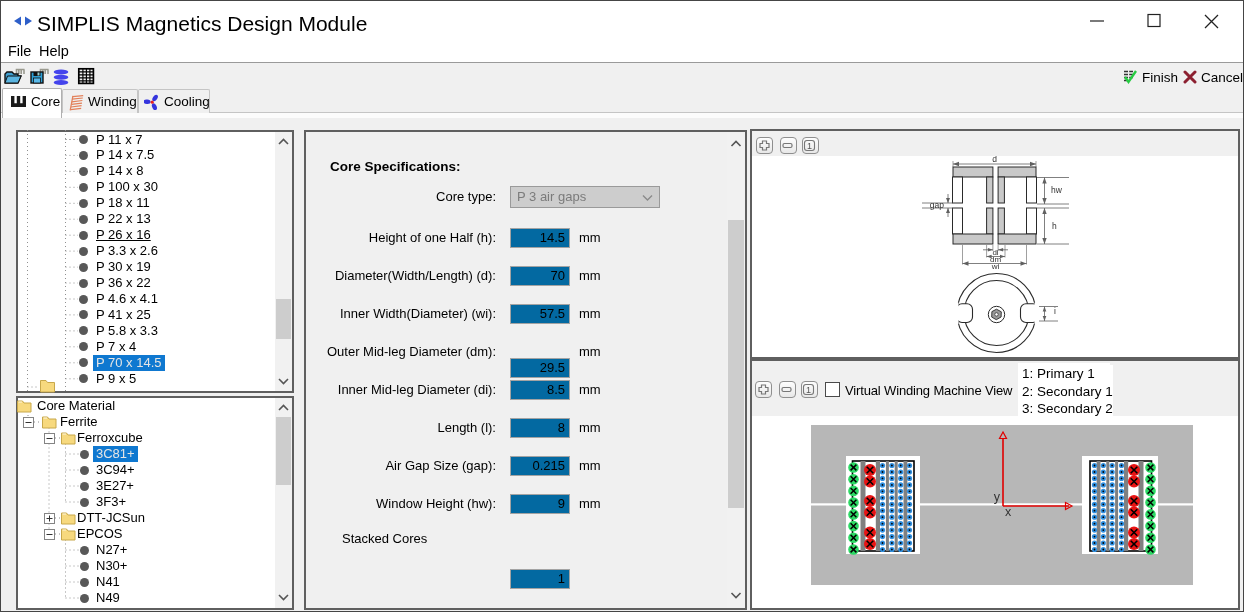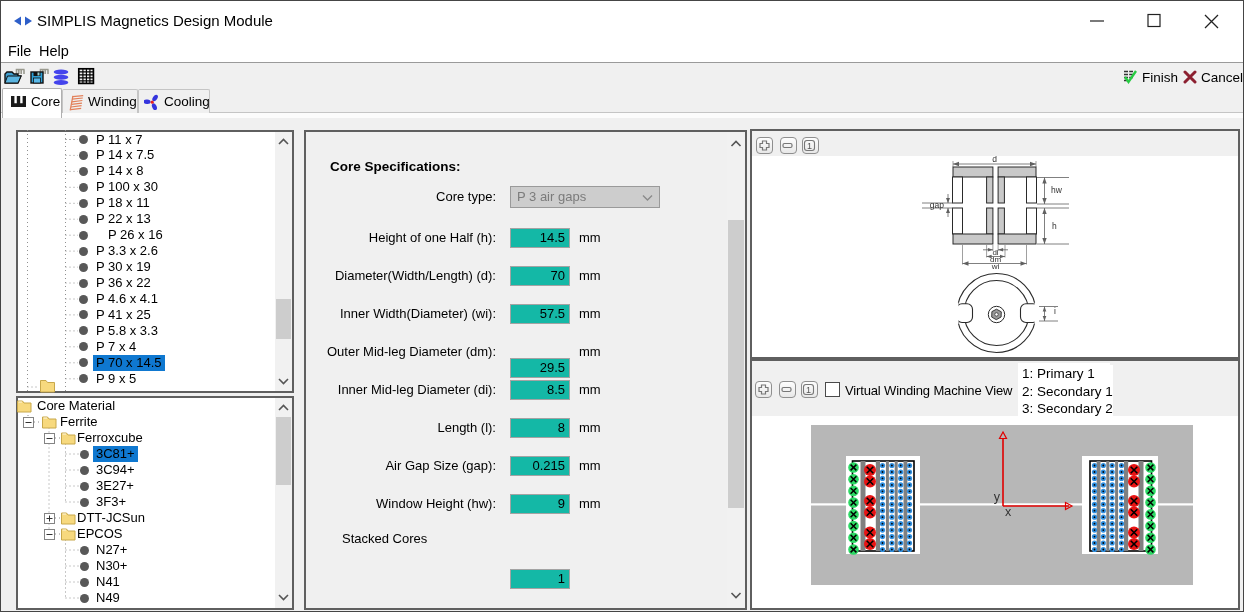--- a/index.html
+++ b/index.html
@@ -1,34 +1,34 @@
 <!DOCTYPE html>
 <html><head><meta charset="utf-8"><style>
 *{margin:0;padding:0;box-sizing:border-box;}
 html,body{width:1244px;height:612px;overflow:hidden;}
 body{position:relative;font-family:"Liberation Sans",sans-serif;background:#f0f0f0;border:1px solid #454545;font-size:13px;color:#000;}
 .a{position:absolute;}
 .panel{position:absolute;border:2px solid #5f5f5f;background:#fff;}
 .sb{position:absolute;background:#f1f1f1;}
 .sbthumb{position:absolute;left:1px;right:1px;background:#cdcdcd;}
 .row{position:absolute;height:16px;line-height:16px;white-space:nowrap;}
-.sel{background:#0f78d0;color:#000000;padding:0 3px;margin-left:-3px;}
-.ibox{position:absolute;width:60px;height:20px;border:1px solid #a3a3a3;background:#14b8a6;text-align:right;line-height:18px;padding-right:4px;font-size:13px;}
+.sel{background:#0f78d0;color:#e5e5e5;padding:0 3px;margin-left:-3px;}
+.ibox{position:absolute;width:60px;height:20px;border:1px solid #a3a3a3;background:#0369a1;text-align:right;line-height:18px;padding-right:4px;font-size:13px;}
 .lbl{position:absolute;text-align:center;white-space:nowrap;font-size:13px;line-height:20px;}
 .mm{position:absolute;left:578px;font-size:13px;line-height:20px;}
 .dot{position:absolute;left:63px;width:9px;height:9px;border-radius:50%;background:#585858;}
 .tbtn{position:absolute;width:17px;height:17px;border:1px solid #8f8f8f;border-radius:4px;background:linear-gradient(#fdfdfd,#e8e8e8);}
 </style></head><body>
 
 <div class="a" style="left:0;top:0;width:1242px;height:61px;background:#fff;"></div>
 <svg class="a" style="left:12px;top:15px" width="20" height="10" viewBox="0 0 20 10">
 <path d="M8 0.5 L8 9.5 L1 5 Z" fill="#2e5fc9"></path>
     <path d="M12 0.5 L12 9.5 L19 5 Z" fill="#2e5fc9"></path>
 </svg>
-<div class="a" style="left:36px;top:11px;font-size:15px;">SIMPLIS Magnetics Design Module</div>
+<div class="a" style="left:36px;top:11px;font-size:21px;">SIMPLIS Magnetics Design Module</div>
 
 <svg class="a" style="left:1085px;top:12px" width="140" height="16" viewBox="0 0 140 16">
 <path d="M4 8 H18" stroke="#222" stroke-width="1.2"></path>
 <rect x="62" y="1.5" width="12" height="12" fill="none" stroke="#222" stroke-width="1.2"></rect>
 <path d="M119 2 L132 15 M132 2 L119 15" stroke="#222" stroke-width="1.3"></path>
 </svg>
 
 <div class="a" style="left:7px;top:42px;font-size:14.5px;">File</div>
 <div class="a" style="left:38px;top:42px;font-size:14.5px;">Help</div>
 <div class="a" style="left:0;top:61px;width:1242px;height:1px;background:#9a9a9a;"></div>
@@ -155,21 +155,21 @@
     <div class="row" style="top:65.3px;left:0;">
       <i class="dot" style="top:3.5px"></i>
       <span style="position:absolute;left:80px;">P 18 x 11</span>
     </div>
     <div class="row" style="top:81.2px;left:0;">
       <i class="dot" style="top:3.5px"></i>
       <span style="position:absolute;left:80px;">P 22 x 13</span>
     </div>
     <div class="row" style="top:97.2px;left:0;">
       <i class="dot" style="top:3.5px"></i>
-      <span style="position:absolute;left:92px;">P 26 x 16</span>
+      <span style="position:absolute;left:80px;text-decoration:underline;">P 26 x 16</span>
     </div>
     <div class="row" style="top:113.1px;left:0;">
       <i class="dot" style="top:3.5px"></i>
       <span style="position:absolute;left:80px;">P 3.3 x 2.6</span>
     </div>
     <div class="row" style="top:129.1px;left:0;">
       <i class="dot" style="top:3.5px"></i>
       <span style="position:absolute;left:80px;">P 30 x 19</span>
     </div>
     <div class="row" style="top:145.0px;left:0;">

